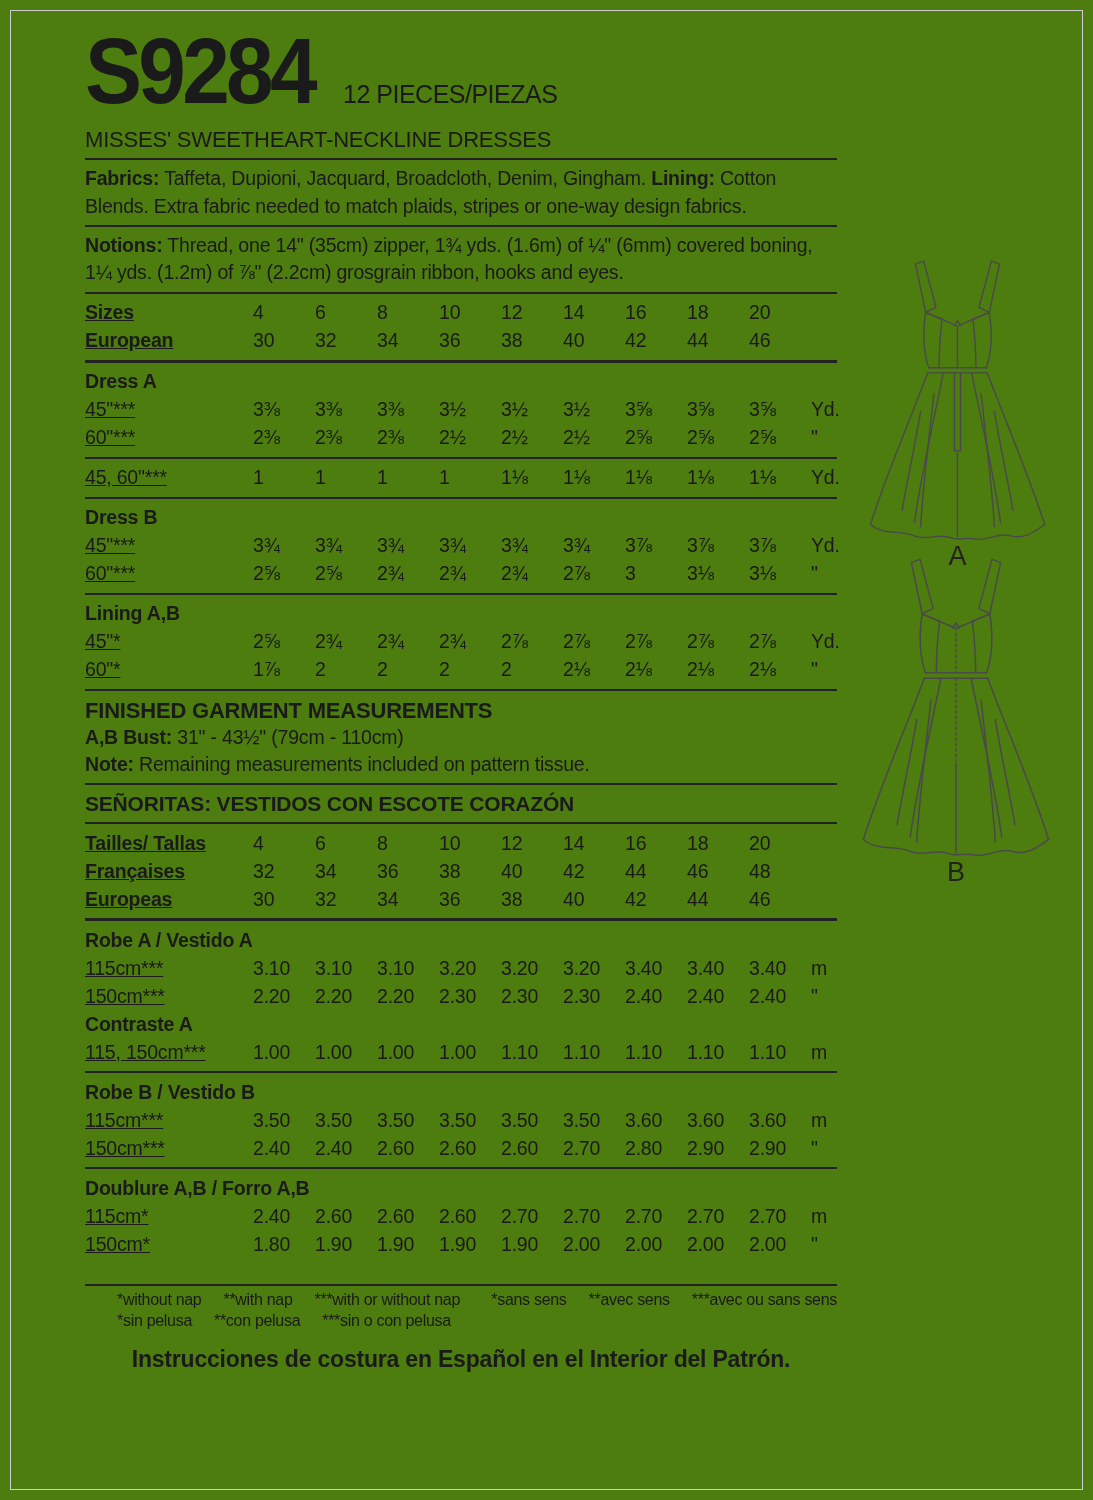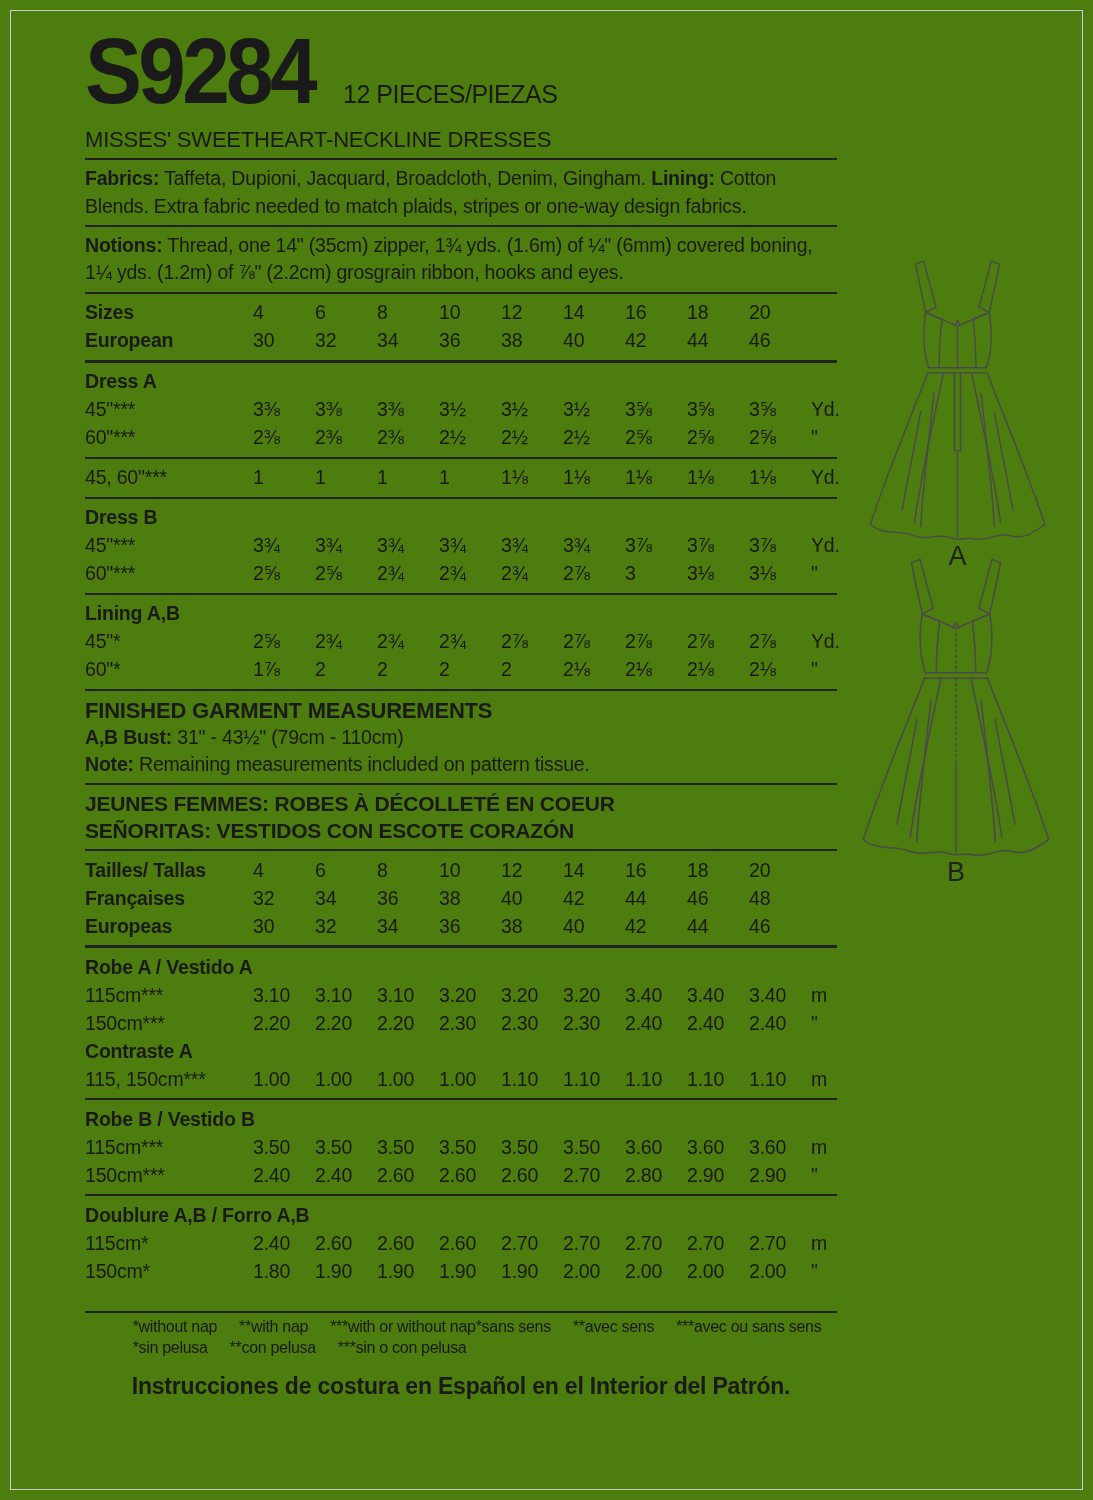--- a/index.html
+++ b/index.html
@@ -11,29 +11,29 @@
   .brandline{display:flex;align-items:baseline;gap:12px;}
   .pnum{font-size:92px;font-weight:700;letter-spacing:-4px;line-height:.95;
         display:inline-block;transform:scaleX(.93);transform-origin:left bottom;}
   .pieces{font-size:25px;letter-spacing:-0.5px;}
   .title{font-size:22px;font-weight:400;margin-top:12px;}
   .rule{border-top:2px solid #222;margin:5px 0;}
   .rule.thick{border-top-width:3px;}
   .rule.pre-foot{margin-top:26px;}
   .para{font-size:19.5px;line-height:1.4;margin:3px 0;}
   .trow{display:flex;align-items:center;height:28px;font-size:19.5px;}
-  .tlabel{width:168px;flex:none;}
+  .tlabel{width:168px;flex:none;text-decoration:underline;}
   .trow.head .tlabel{font-weight:700;}
   .trow.section-title{font-weight:700;}
   .tcell{width:62px;flex:none;}
   .tunit{width:44px;flex:none;}
   .h-bold{font-size:22px;font-weight:700;margin-top:6px;line-height:1.25;}
   .kv{font-size:19.5px;line-height:1.38;}
   .intl-h{font-size:21px;font-weight:700;line-height:1.3;}
-  .footnotes{display:flex;justify-content:center;align-items:flex-start;
+  .footnotes{display:flex;justify-content:space-between;align-items:flex-start;
              font-size:16px;margin-top:4px;letter-spacing:-0.3px;margin-left:32px;}
   .fn-col{display:flex;flex-direction:column;gap:3px;}
   .fn-line{display:flex;gap:22px;}
   .bottom-note{text-align:center;font-size:23px;font-weight:700;margin-top:16px;}
   .figures{position:absolute;left:845px;top:0;width:245px;height:1500px;}
   .fig{position:absolute;text-align:center;}
   .fig-a{left:10px;top:258px;width:205px;}
   .fig-b{left:2px;top:556px;width:218px;}
   .fig-label{font-size:27px;margin-top:0;color:#222;}
   svg{display:block;}
@@ -192,21 +192,20 @@
           <span class="tunit">"</span>
         </div>
         <div class="rule"></div>
       </div>
 
     <div class="h-bold">FINISHED GARMENT MEASUREMENTS</div>
     <div class="kv"><b>A,B Bust:</b><span> 31" - 43½" (79cm - 110cm)</span></div>
     <div class="kv"><b>Note:</b><span> Remaining measurements included on pattern tissue.</span></div>
     <div class="rule"></div>
 
-    <div class="intl-h">JEUNES FEMMES: ROBES À DÉCOLLETÉ EN COEUR</div>
     <div class="intl-h">SEÑORITAS: VESTIDOS CON ESCOTE CORAZÓN</div>
     <div class="rule"></div>
 
     <div>
         <div class="trow head">
           <span class="tlabel">Tailles/ Tallas</span>
           <span class="tcell">4</span>
           <span class="tcell">6</span>
           <span class="tcell">8</span>
           <span class="tcell">10</span>

